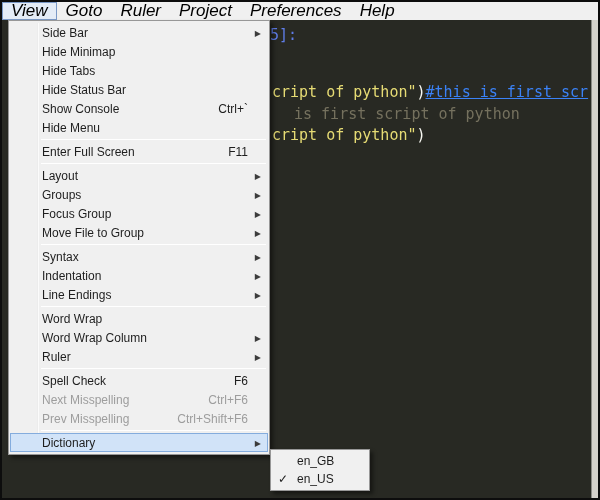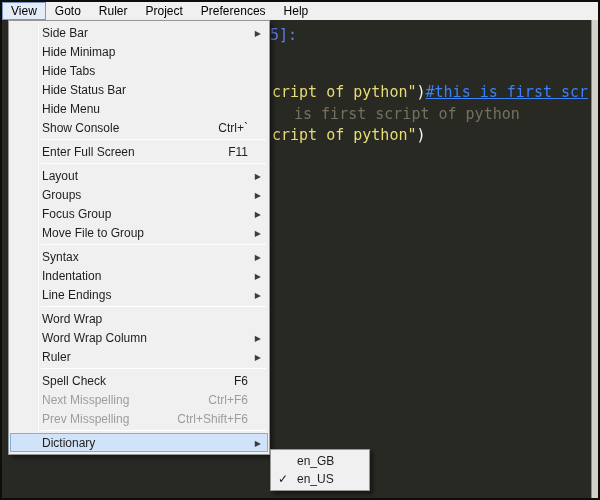--- a/index.html
+++ b/index.html
@@ -8,21 +8,21 @@
 
   .window {
     position:relative; width:600px; height:500px;
     background:#282923; border:2px solid #0d0d0d; overflow:hidden;
   }
 
   
   .menubar {
     position:absolute; top:0; left:0; right:0; height:18px;
     background:#f0f0f0; display:flex; align-items:stretch;
-    font-size:12px; color:#000;
+    font-size:17px; color:#000;font-style:italic;
   }
   .mb-item {
     display:flex; align-items:center; padding:0 8px;
     border:1px solid transparent; cursor:default;
   }
   .mb-item.active {
     background:#e4ecf7; border:1px solid #7b99c7;
   }
 
   
@@ -109,25 +109,25 @@
       <div class="menu-item">
         <span class="label">Hide Minimap</span>
       </div>
       <div class="menu-item">
         <span class="label">Hide Tabs</span>
       </div>
       <div class="menu-item">
         <span class="label">Hide Status Bar</span>
       </div>
       <div class="menu-item">
-        <span class="label">Hide Menu</span>
-      </div>
-      <div class="menu-item">
         <span class="label">Show Console</span>
         <span class="shortcut">Ctrl+`</span>
+      </div>
+      <div class="menu-item">
+        <span class="label">Hide Menu</span>
       </div>
       <div class="menu-sep"></div>
       <div class="menu-item">
         <span class="label">Enter Full Screen</span>
         <span class="shortcut">F11</span>
       </div>
       <div class="menu-sep"></div>
       <div class="menu-item">
         <span class="label">Layout</span>
         <span class="arrow">▶</span>

